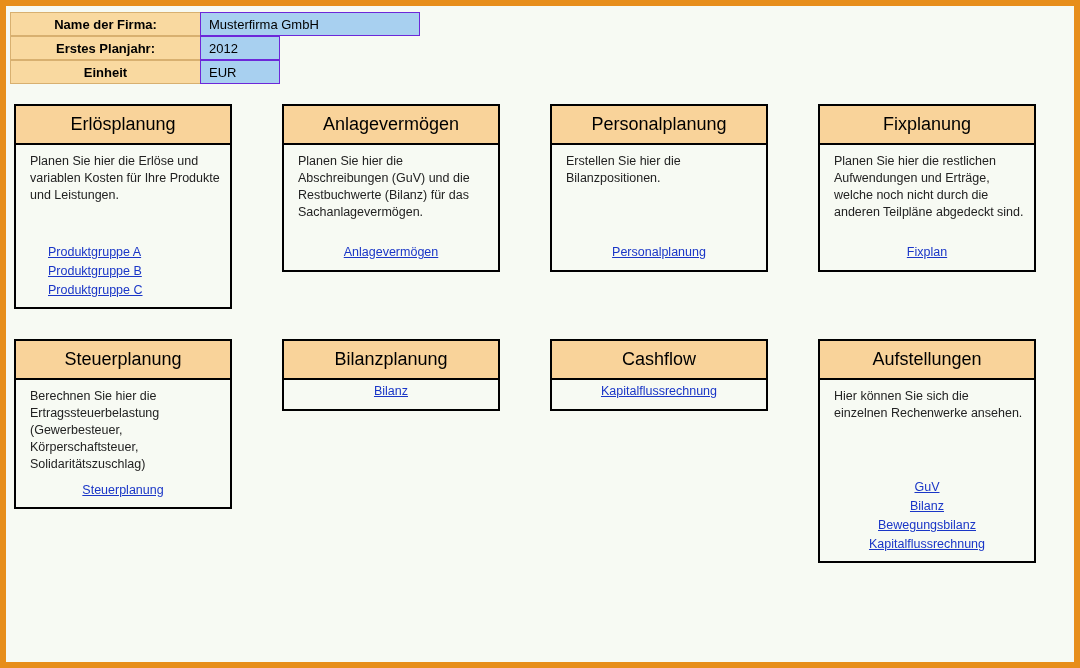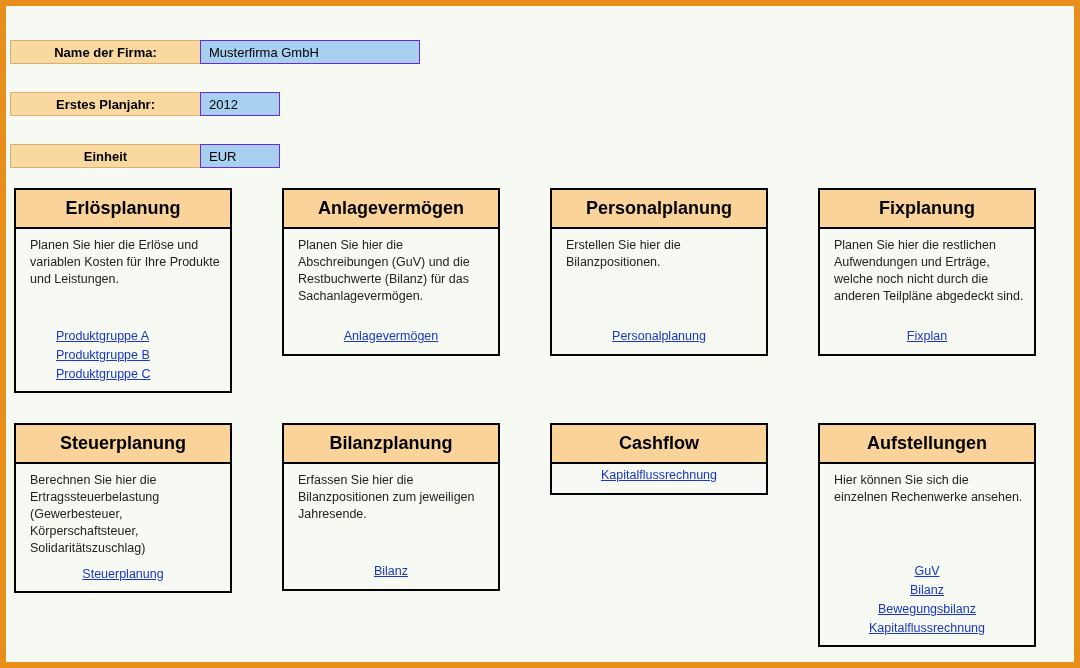--- a/index.html
+++ b/index.html
@@ -27,21 +27,20 @@
     font-weight: bold;
     color: #000;
   }
   .meta {
     padding: 6px 4px 2px 4px;
   }
   .meta-row {
     display: flex;
     align-items: stretch;
     height: 24px;
-    margin-top: 28px;
   }
   .meta-label {
     width: 190px;
     background: #f9d9a0;
     border: 1px solid #d8b070;
     border-right: none;
     font-weight: bold;
     font-size: 13px;
     display: flex;
     align-items: center;
@@ -68,38 +67,38 @@
     width: 218px;
     border: 2px solid #000;
     background: #f7faf3;
     display: flex;
     flex-direction: column;
   }
   .card-header {
     background: #f9d39a;
     border-bottom: 2px solid #000;
     text-align: center;
-    font-weight: bold;
+    font-weight: normal;
     font-size: 18px;
     padding: 8px 4px;
     color: #000;
   }
   .card-body {
     font-size: 12.5px;
     line-height: 1.35;
     padding: 8px 10px 6px 14px;
     min-height: 96px;
     color: #222;
   }
   .card-links {
     padding: 2px 10px 8px 10px;
     font-size: 12.5px;
     text-align: center;
   }
-  .card-links.left { text-align: left; padding-left: 40px; }
+  .card-links.left { text-align: left; padding-left: 32px; }
   .link {
     color: #1a36c7;
     text-decoration: underline;
     cursor: pointer;
     display: block;
     line-height: 1.5;
   }
   .row-gap { height: 24px; }
 </style>
 </head>
@@ -163,21 +162,20 @@
   <div class="cards-row" id="cards-bottom">
       <div class="card">
         <div class="card-header">Steuerplanung</div>
         <div class="card-body">Berechnen Sie hier die Ertragssteuerbelastung (Gewerbesteuer, Körperschaftsteuer, Solidaritätszuschlag)</div>
         <div class="card-links">
           <a class="link">Steuerplanung</a>
         </div>
       </div>
       <div class="card">
         <div class="card-header">Bilanzplanung</div>
-        <div class="card-body">Erfassen Sie hier die Bilanzpositionen zum jeweiligen Jahresende.</div>
         <div class="card-links">
           <a class="link">Bilanz</a>
         </div>
       </div>
       <div class="card">
         <div class="card-header">Cashflow</div>
         <div class="card-links">
           <a class="link">Kapitalflussrechnung</a>
         </div>
       </div>

